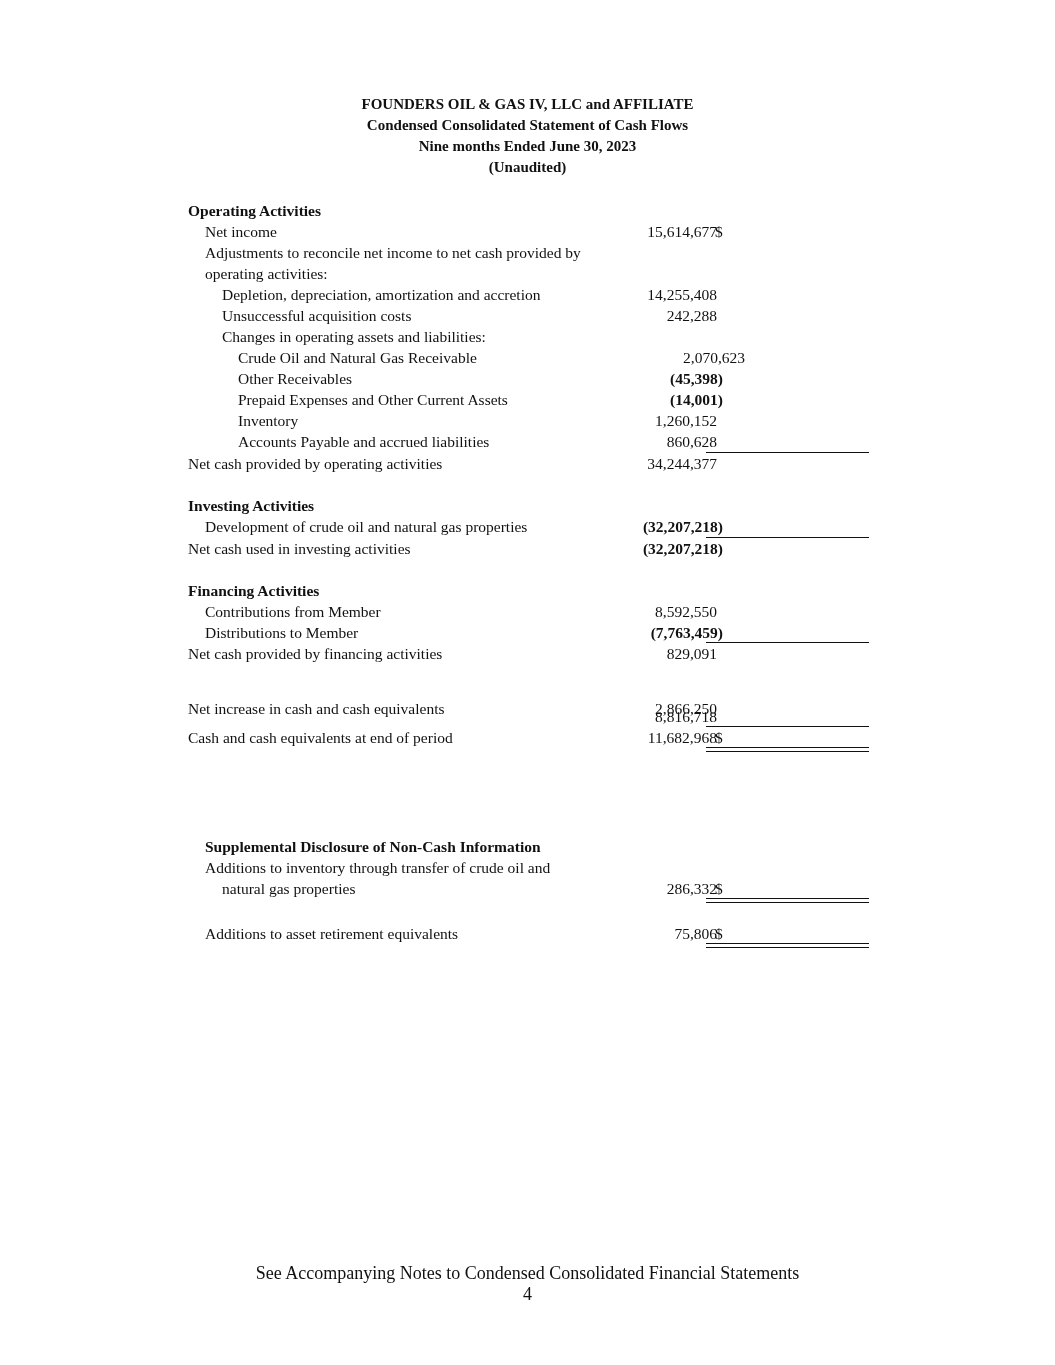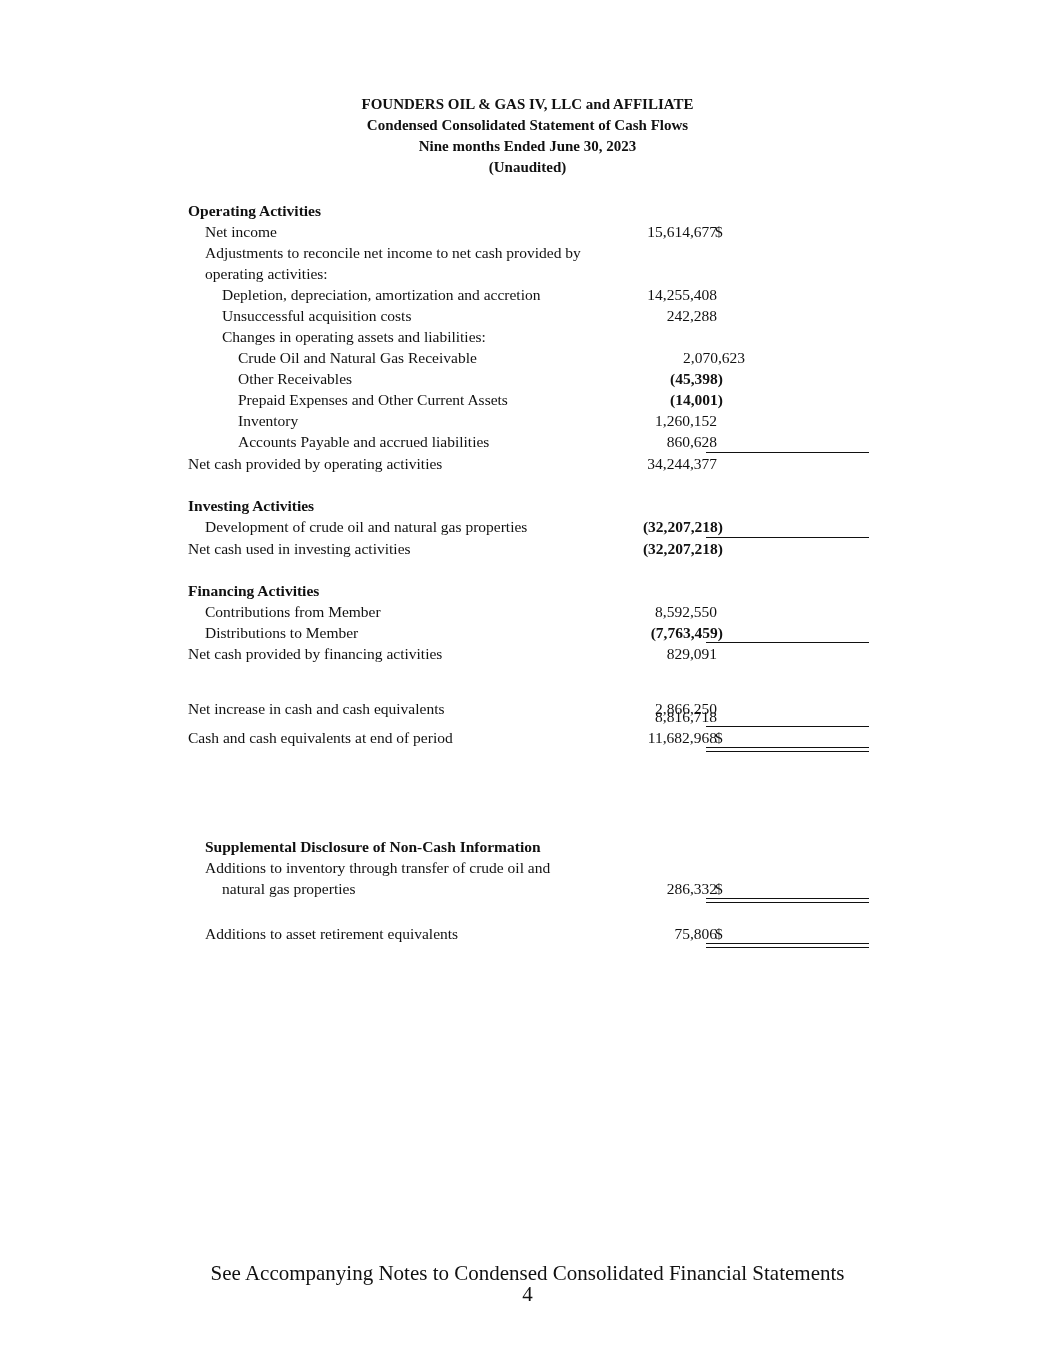--- a/index.html
+++ b/index.html
@@ -7,21 +7,21 @@
   .header { position:absolute; top:94px; left:0; width:1055px; text-align:center; font-weight:bold; line-height:21px; font-size:15px; }
   .row { position:absolute; left:0; width:913px; height:21px; line-height:21px; }
   .label { position:absolute; white-space:nowrap; }
   .section-title { font-weight:bold; }
   .dollar { position:absolute; left:715px; }
   .amount { position:absolute; right:190px; text-align:right; white-space:nowrap; }
   .amount.paren { right:190px;font-weight:bold; }
   .amount.noparen { right:196px; }
   .rule { position:absolute; left:706px; width:163px; height:0; border-top:1.5px solid #111; }
   .drule { position:absolute; left:706px; width:163px; height:3px; border-top:1.5px solid #111; border-bottom:1.5px solid #111; }
-  .footer { position:absolute; top:1263px; left:0; width:1055px; text-align:center; line-height:21px; font-size:21px; }
+  .footer { position:absolute; top:1263px; left:0; width:1055px; text-align:center; line-height:21px; font-size:18px; }
 </style>
 </head>
 <body>
 
 <div class="header">
   <div>FOUNDERS OIL &amp; GAS IV, LLC and AFFILIATE</div>
   <div>Condensed Consolidated Statement of Cash Flows</div>
   <div>Nine months Ended June 30, 2023</div>
   <div>(Unaudited)</div>
 </div>

